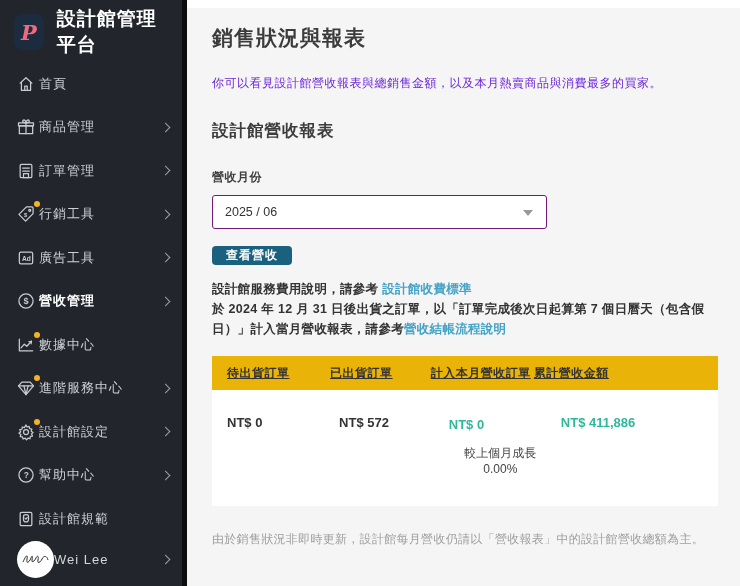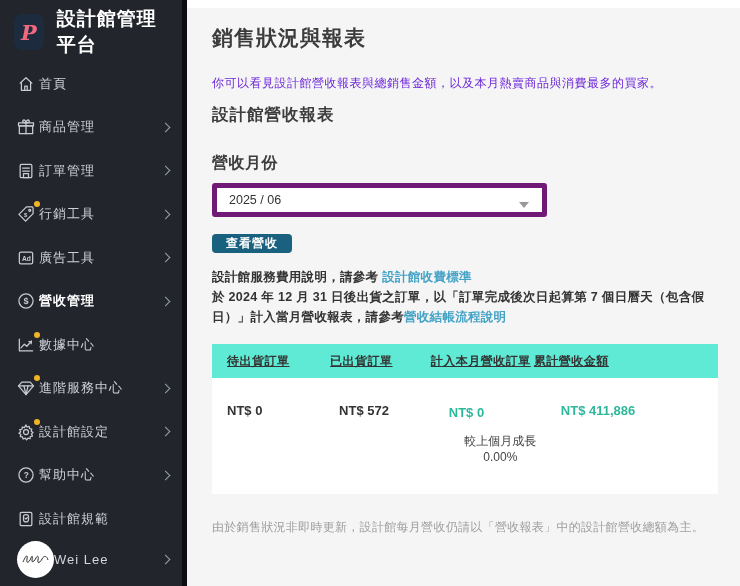--- a/index.html
+++ b/index.html
@@ -52,46 +52,46 @@
   }
   .avatar svg { width:30px; height:16px; stroke:#2a2a2a; fill:none; stroke-width:1; }
 
   
   .main { flex:1; position:relative; background:#f5f5f6; height:558px; overflow:hidden; }
   .top-band { height:8px; background:#ffffff; }
   .content { padding:0 22px 0 25px; }
 
   .page-title { margin-top:16px; font-size:21px; font-weight:bold; color:#3c3c3c; letter-spacing:1px; }
   .page-subtitle { margin-top:23px; font-size:12px; color:#6d28d9; letter-spacing:.5px; }
-  .section-title { margin-top:12px; font-size:16.5px; font-weight:bold; letter-spacing:1px; }
-
-  .field-label { margin-top:27px; font-size:16px; font-weight:bold; letter-spacing:.5px; }
+  .section-title { margin-top:28px; font-size:16.5px; font-weight:bold; letter-spacing:1px; }
+
+  .field-label { margin-top:27px; font-size:12px; font-weight:bold; letter-spacing:.5px; }
   .select-box {
     margin-top:9px; width:335px; height:34px; background:#fff;
-    border:5px solid #701a75; border-radius:3px; display:flex; align-items:center;
+    border:1px solid #701a75; border-radius:3px; display:flex; align-items:center;
     padding:0 12px; font-size:12.5px; color:#333; cursor:pointer; position:relative;
   }
   .select-caret {
     position:absolute; right:13px; top:14px; width:0; height:0;
     border-left:5px solid transparent; border-right:5px solid transparent;
     border-top:6px solid #999;
   }
   .primary-btn {
     margin-top:17px; display:inline-block; background:#19617f; color:#fff;
     font-size:12px; font-weight:bold; letter-spacing:1px;
     padding:1px 14px; border:none; border-radius:4px; cursor:pointer;
   }
 
   .note-para { margin-top:14px; font-size:12.5px; font-weight:bold; color:#333; line-height:1.6; letter-spacing:.3px; }
   .link { color:#45a3c6; text-decoration:none; cursor:pointer; }
 
   .report-card { margin-top:17px; background:#fff; }
   .report-head {
     display:grid; grid-template-columns:21% 20.5% 21% 37.5%;
-    background:#5eead4; padding:9px 0 8px 15px;
+    background:#eab308; padding:9px 0 8px 15px;
   }
   .report-head span { font-size:12px; font-weight:bold; text-decoration:underline; color:#333; letter-spacing:.5px; cursor:pointer; }
   .report-body {
     display:grid; grid-template-columns:21% 20.5% 21% 37.5%;
     padding:25px 0 30px 15px;
     gap:9px;
   }
   .val { font-size:13px; font-weight:bold; color:#333; }
   .val.teal { color:#2eb89b; }
   .growth { margin-top:12px; font-size:12px; font-weight:normal; color:#444;text-align:center; }

